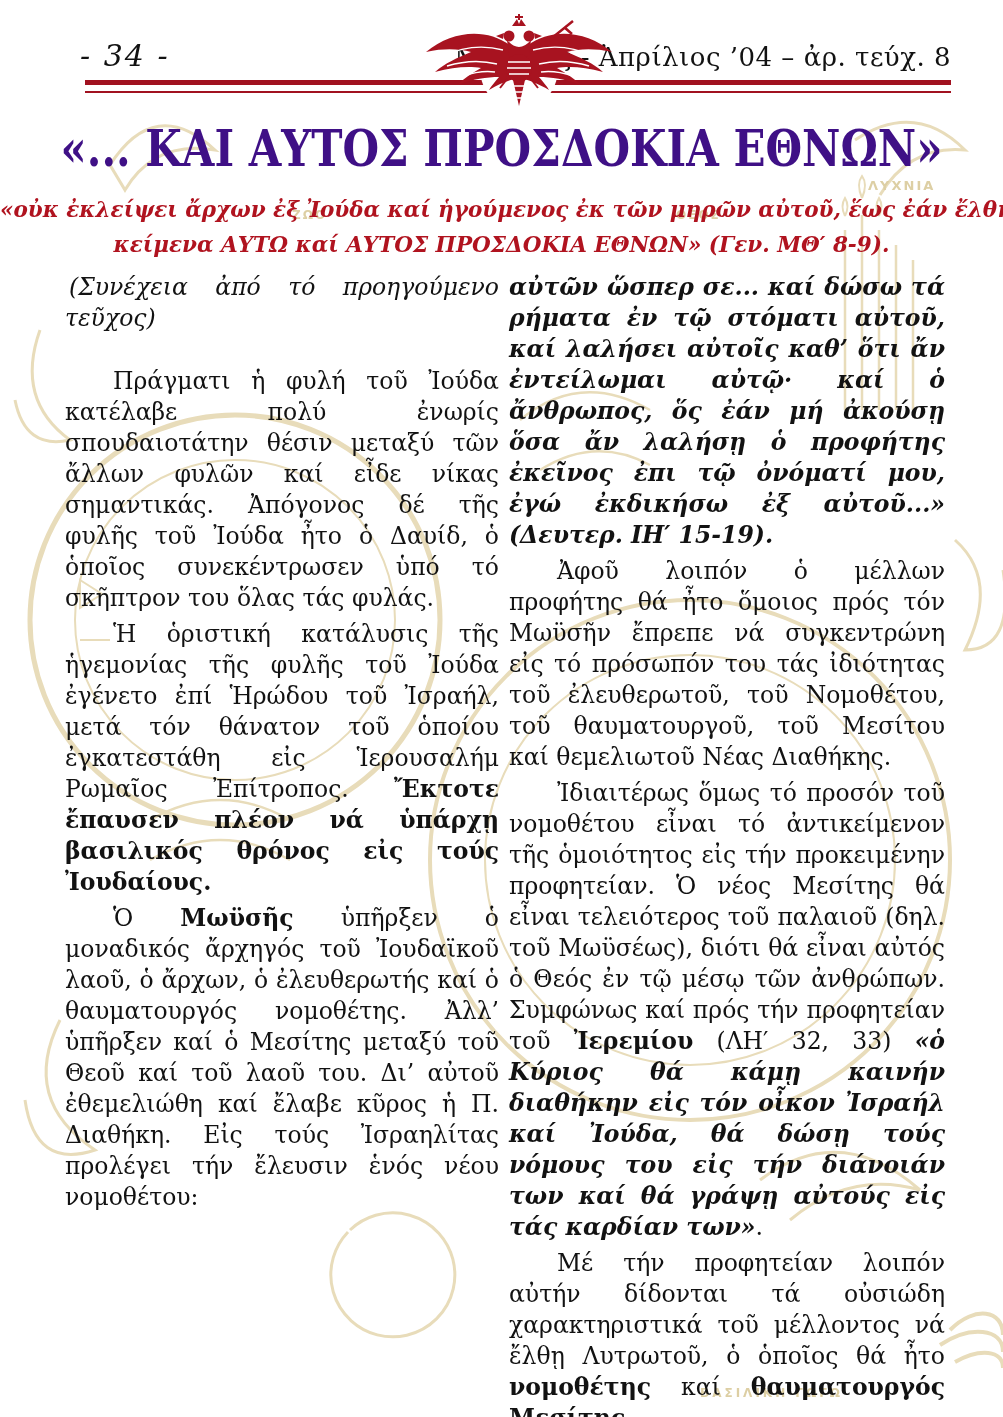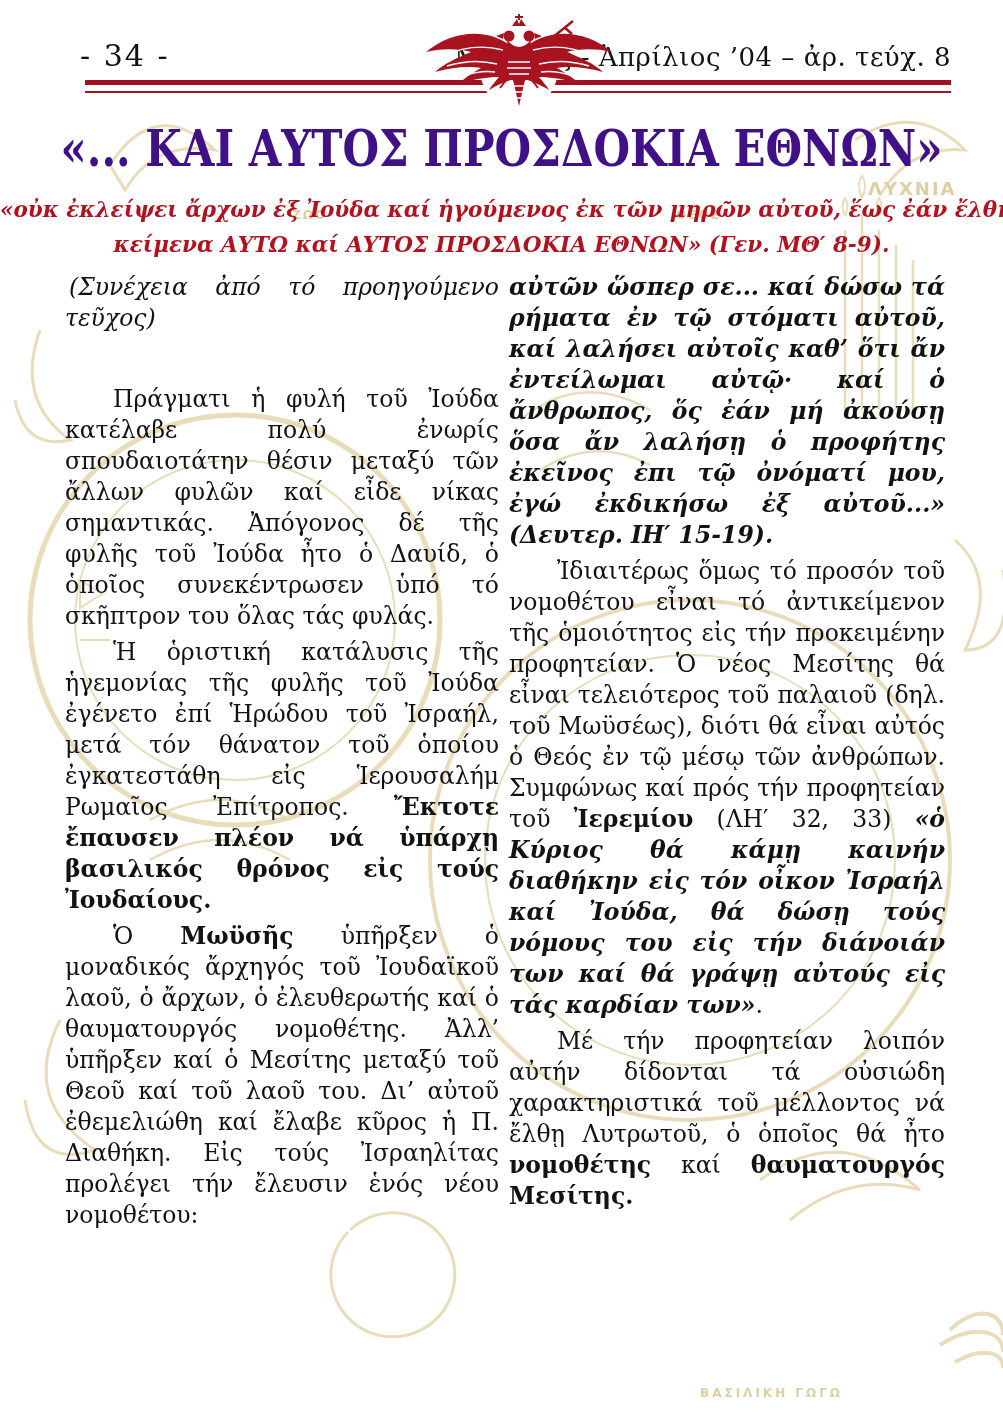--- a/index.html
+++ b/index.html
@@ -4,28 +4,28 @@
 <style>
   html,body{margin:0;padding:0;background:#fff;}
   .page{
     position:relative;width:1003px;height:1417px;background:#ffffff;
     overflow:hidden;font-family:"DejaVu Serif",serif;color:#121212;
   }
   
   .watermark{position:absolute;inset:0;z-index:0;}
   .wm-label{position:absolute;z-index:0;color:#ddcfa4;font-family:"DejaVu Sans",sans-serif;
     font-weight:bold;letter-spacing:2px;}
-  .wm-l0{left:868px;top:178px;font-size:18px;}
+  .wm-l0{left:868px;top:178px;font-size:13px;}
   .wm-l1{left:292px;top:208px;font-size:12px;text-align:right;}
   .wm-l2{left:676px;top:208px;font-size:12px;}
   .wm-l3{left:700px;top:1386px;font-size:12px;letter-spacing:3px;}
   
   .hdr{position:absolute;top:38px;left:80px;right:52px;z-index:2;display:flex;
        justify-content:space-between;align-items:baseline;}
-  .hdr-left{display:flex;align-items:baseline;}
+  .hdr-left{display:flex;align-items:baseline;font-style:italic;}
   .pageno{font-size:30px;letter-spacing:2px;}
   .pubname{font-size:27px;font-variant:small-caps;letter-spacing:2px;}
   .issue{font-size:26px;letter-spacing:0.5px;}
   .rule{position:absolute;left:85px;right:52px;background:#a11220;z-index:1;}
   .rule-thick{top:80px;height:5px;}
   .rule-thin{top:91px;height:2px;}
   .eagle{position:absolute;left:423px;top:12px;width:190px;height:100px;z-index:3;}
   
   .title{
     position:absolute;top:122px;left:0;width:100%;text-align:center;z-index:2;
@@ -34,21 +34,21 @@
   }
   .subtitle{position:absolute;top:192px;left:0;width:100%;z-index:2;text-align:center;
     color:#b0131f;font-weight:bold;font-style:italic;font-size:21.5px;line-height:35px;}
   .subtitle div{white-space:nowrap;}
   
   .col{position:absolute;top:272px;z-index:2;text-align:justify;
        font-size:23.5px;line-height:31px;}
   .col-left{left:65px;width:434px;}
   .col-right{left:509px;width:436px;}
   .col p{margin:0 0 5px 0;text-indent:48px;}
-  p.intro{font-style:italic;text-indent:4px;margin-bottom:50px;}
+  p.intro{font-style:italic;text-indent:4px;margin-bottom:32px;}
   p.noindent{text-indent:0;}
   p.cont{text-align-last:justify;}
   .run.b{font-weight:bold;}
   .run.bi{font-weight:bold;font-style:italic;}
 </style>
 </head>
 <body>
 
 <div class="page">
 
@@ -122,18 +122,19 @@
 
   <div class="col col-left">
     <p class="intro">(Συνέχεια ἀπό τό προηγούμενο τεῦχος)</p>
     <p><span class="run n">Πράγματι ἡ φυλή τοῦ Ἰούδα κατέλαβε πολύ ἐνωρίς σπουδαιοτάτην θέσιν μεταξύ τῶν ἄλλων φυλῶν καί εἶδε νίκας σημαντικάς. Ἀπόγονος δέ τῆς φυλῆς τοῦ Ἰούδα ἦτο ὁ Δαυίδ, ὁ ὁποῖος συνεκέντρωσεν ὑπό τό σκῆπτρον του ὅλας τάς φυλάς.</span></p>
     <p><span class="run n">Ἡ ὁριστική κατάλυσις τῆς ἡγεμονίας τῆς φυλῆς τοῦ Ἰούδα ἐγένετο ἐπί Ἡρώδου τοῦ Ἰσραήλ, μετά τόν θάνατον τοῦ ὁποίου ἐγκατεστάθη εἰς Ἱερουσαλήμ Ρωμαῖος Ἐπίτροπος. </span><span class="run b">Ἔκτοτε ἔπαυσεν πλέον νά ὑπάρχῃ βασιλικός θρόνος εἰς τούς Ἰουδαίους.</span></p>
     <p class="cont"><span class="run n">Ὁ </span><span class="run b">Μωϋσῆς</span><span class="run n"> ὑπῆρξεν ὁ μοναδικός ἄρχηγός τοῦ Ἰουδαϊκοῦ λαοῦ, ὁ ἄρχων, ὁ ἐλευθερωτής καί ὁ θαυματουργός νομοθέτης. Ἀλλ’ ὑπῆρξεν καί ὁ Μεσίτης μεταξύ τοῦ Θεοῦ καί τοῦ λαοῦ του. Δι’ αὐτοῦ ἐθεμελιώθη καί ἔλαβε κῦρος ἡ Π. Διαθήκη. Εἰς τούς Ἰσραηλίτας προλέγει τήν ἔλευσιν ἑνός νέου νομοθέτου: </span></p>
   </div>
 
   <div class="col col-right">
     <p class="noindent"><span class="run bi">αὐτῶν ὥσπερ σε... καί δώσω τά ρήματα ἐν τῷ στόματι αὐτοῦ, καί λαλήσει αὐτοῖς καθ’ ὅτι ἄν ἐντείλωμαι αὐτῷ· καί ὁ ἄνθρωπος, ὅς ἐάν μή ἀκούσῃ ὅσα ἄν λαλήσῃ ὁ προφήτης ἐκεῖνος ἐπι τῷ ὀνόματί μου,  ἐγώ ἐκδικήσω ἐξ αὐτοῦ...» </span><span class="run bi">(Δευτερ. ΙΗ′ 15-19).</span></p>
+    <p><span class="run n">Ἀφοῦ λοιπόν ὁ μέλλων προφήτης θά ἦτο ὅμοιος πρός τόν Μωϋσῆν ἔπρεπε νά συγκεντρώνη εἰς τό πρόσωπόν του τάς ἰδιότητας τοῦ ἐλευθερωτοῦ, τοῦ Νομοθέτου, τοῦ θαυματουργοῦ, τοῦ Μεσίτου καί θεμελιωτοῦ Νέας Διαθήκης.</span></p>
     <p><span class="run n">Ἰδιαιτέρως ὅμως τό προσόν τοῦ νομοθέτου εἶναι τό ἀντικείμενον τῆς ὁμοιότητος εἰς τήν προκειμένην προφητείαν. Ὁ νέος Μεσίτης θά εἶναι τελειότερος τοῦ παλαιοῦ (δηλ. τοῦ Μωϋσέως), διότι θά εἶναι αὐτός ὁ Θεός ἐν τῷ μέσῳ τῶν ἀνθρώπων. Συμφώνως καί πρός τήν προφητείαν τοῦ </span><span class="run b">Ἰερεμίου</span><span class="run n"> (ΛΗ′ 32, 33) </span><span class="run bi">«ὁ Κύριος θά κάμῃ καινήν διαθήκην εἰς τόν οἶκον Ἰσραήλ καί Ἰούδα, θά δώσῃ τούς νόμους του εἰς τήν διάνοιάν των καί θά γράψῃ αὐτούς εἰς τάς καρδίαν των»</span><span class="run n">.</span></p>
     <p><span class="run n">Μέ τήν προφητείαν λοιπόν αὐτήν δίδονται τά οὐσιώδη χαρακτηριστικά τοῦ μέλλοντος νά ἔλθῃ Λυτρωτοῦ, ὁ ὁποῖος θά ἦτο </span><span class="run b">νομοθέτης</span><span class="run n"> καί </span><span class="run b">θαυματουργός Μεσίτης.</span></p>
 
   </div>
 
 </div>
 
 </body></html>

